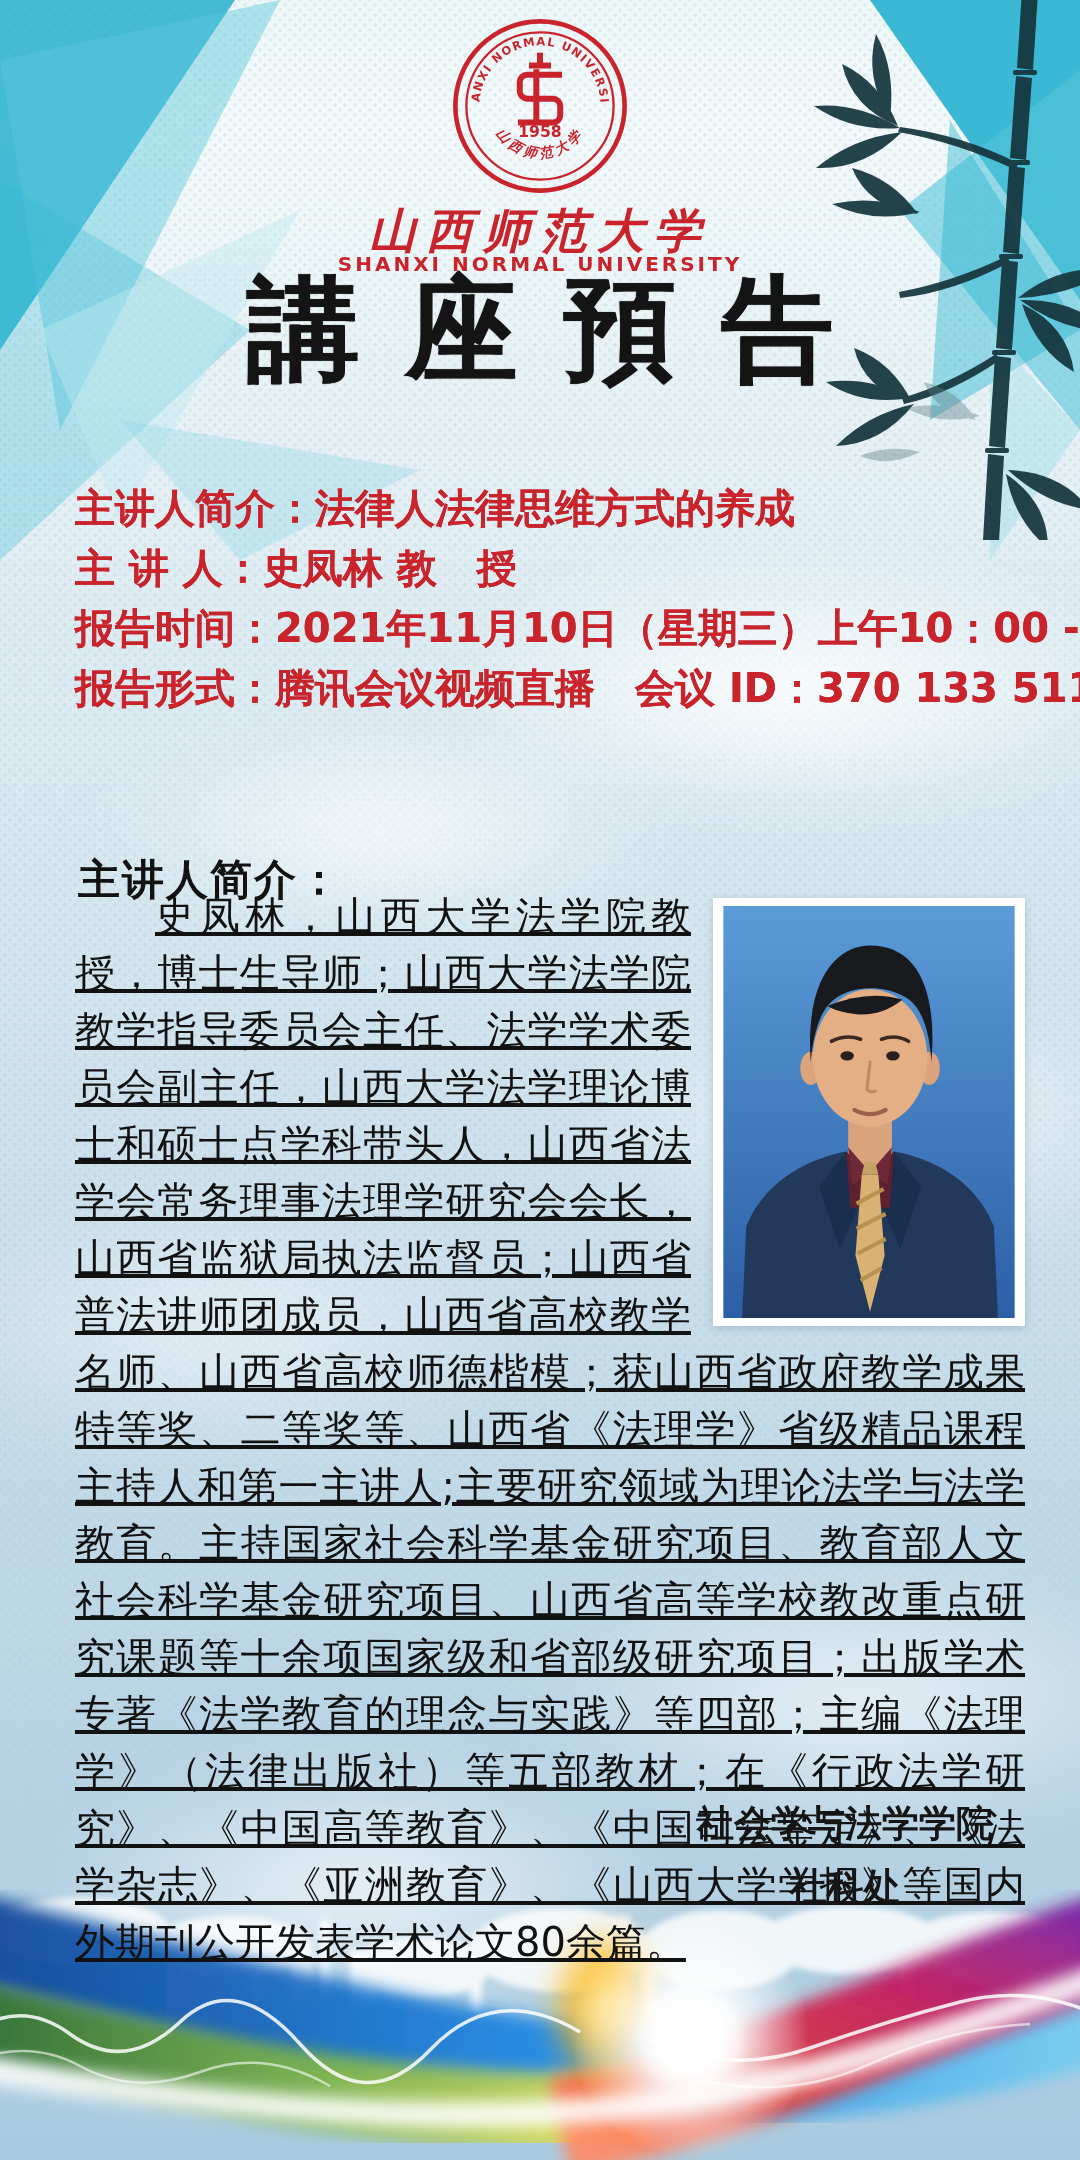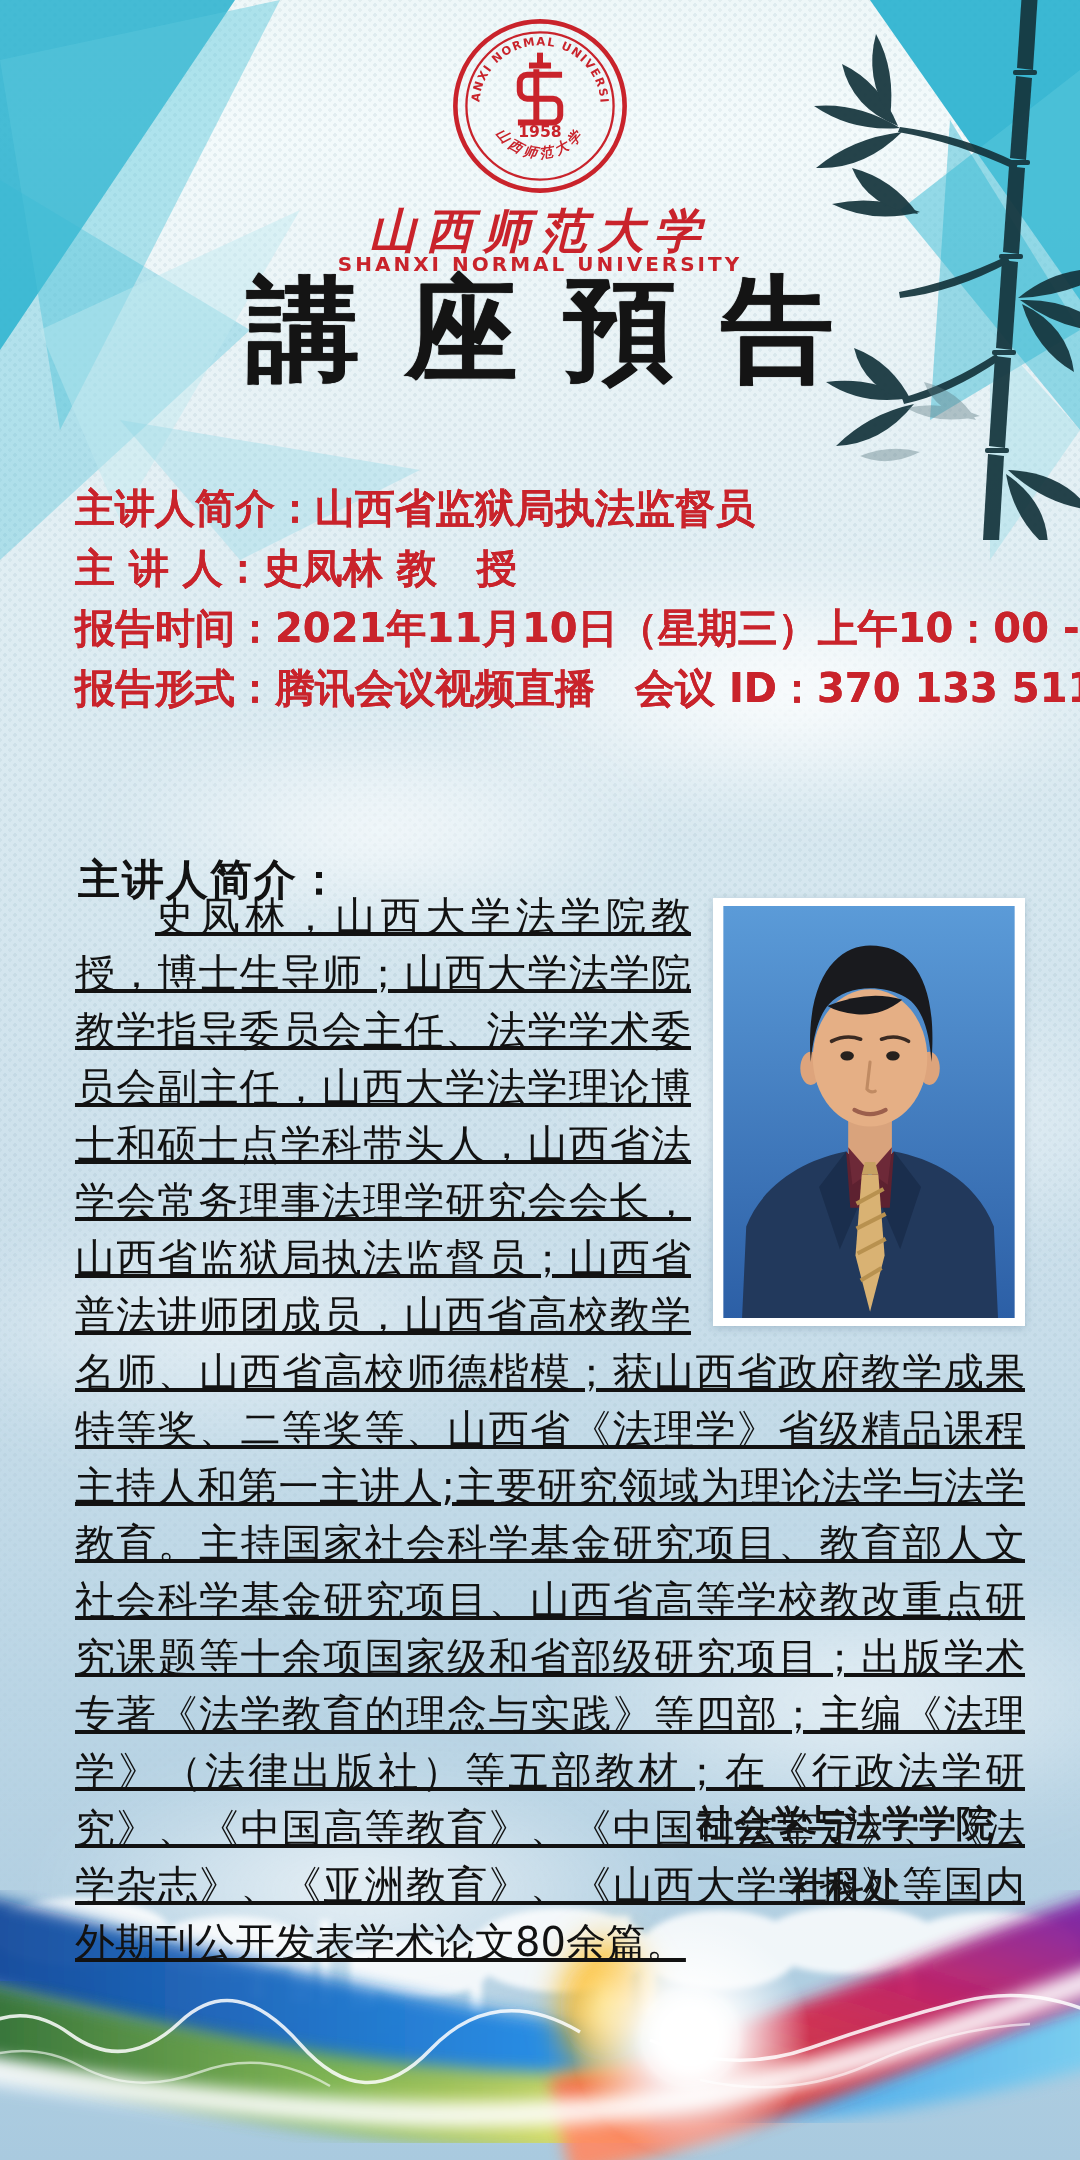--- a/index.html
+++ b/index.html
@@ -271,21 +271,21 @@
     </text>
   </svg>
 
   <div class="uni-zh">山西师范大学</div>
   <div class="uni-en">SHANXI  NORMAL  UNIVERSITY</div>
 
   <div class="poster-title">講座預告</div>
 
   <div class="info">
     <div class="info-row">
-      <span>主讲人简介：</span><span>山西省监狱局执法监督员</span>
+      <span>主讲人简介：</span><span>法律人法律思维方式的养成</span>
     </div>
     <div class="info-row">
       <span>主 讲 人：</span><span>史凤林 教　授</span>
     </div>
     <div class="info-row">
       <span>报告时间：</span><span>2021年11月10日（星期三）上午10：00 - 12：00</span>
     </div>
     <div class="info-row">
       <span>报告形式：</span><span>腾讯会议视频直播</span><span class="meeting">会议 ID：</span><span>370 133 511</span>
     </div>

